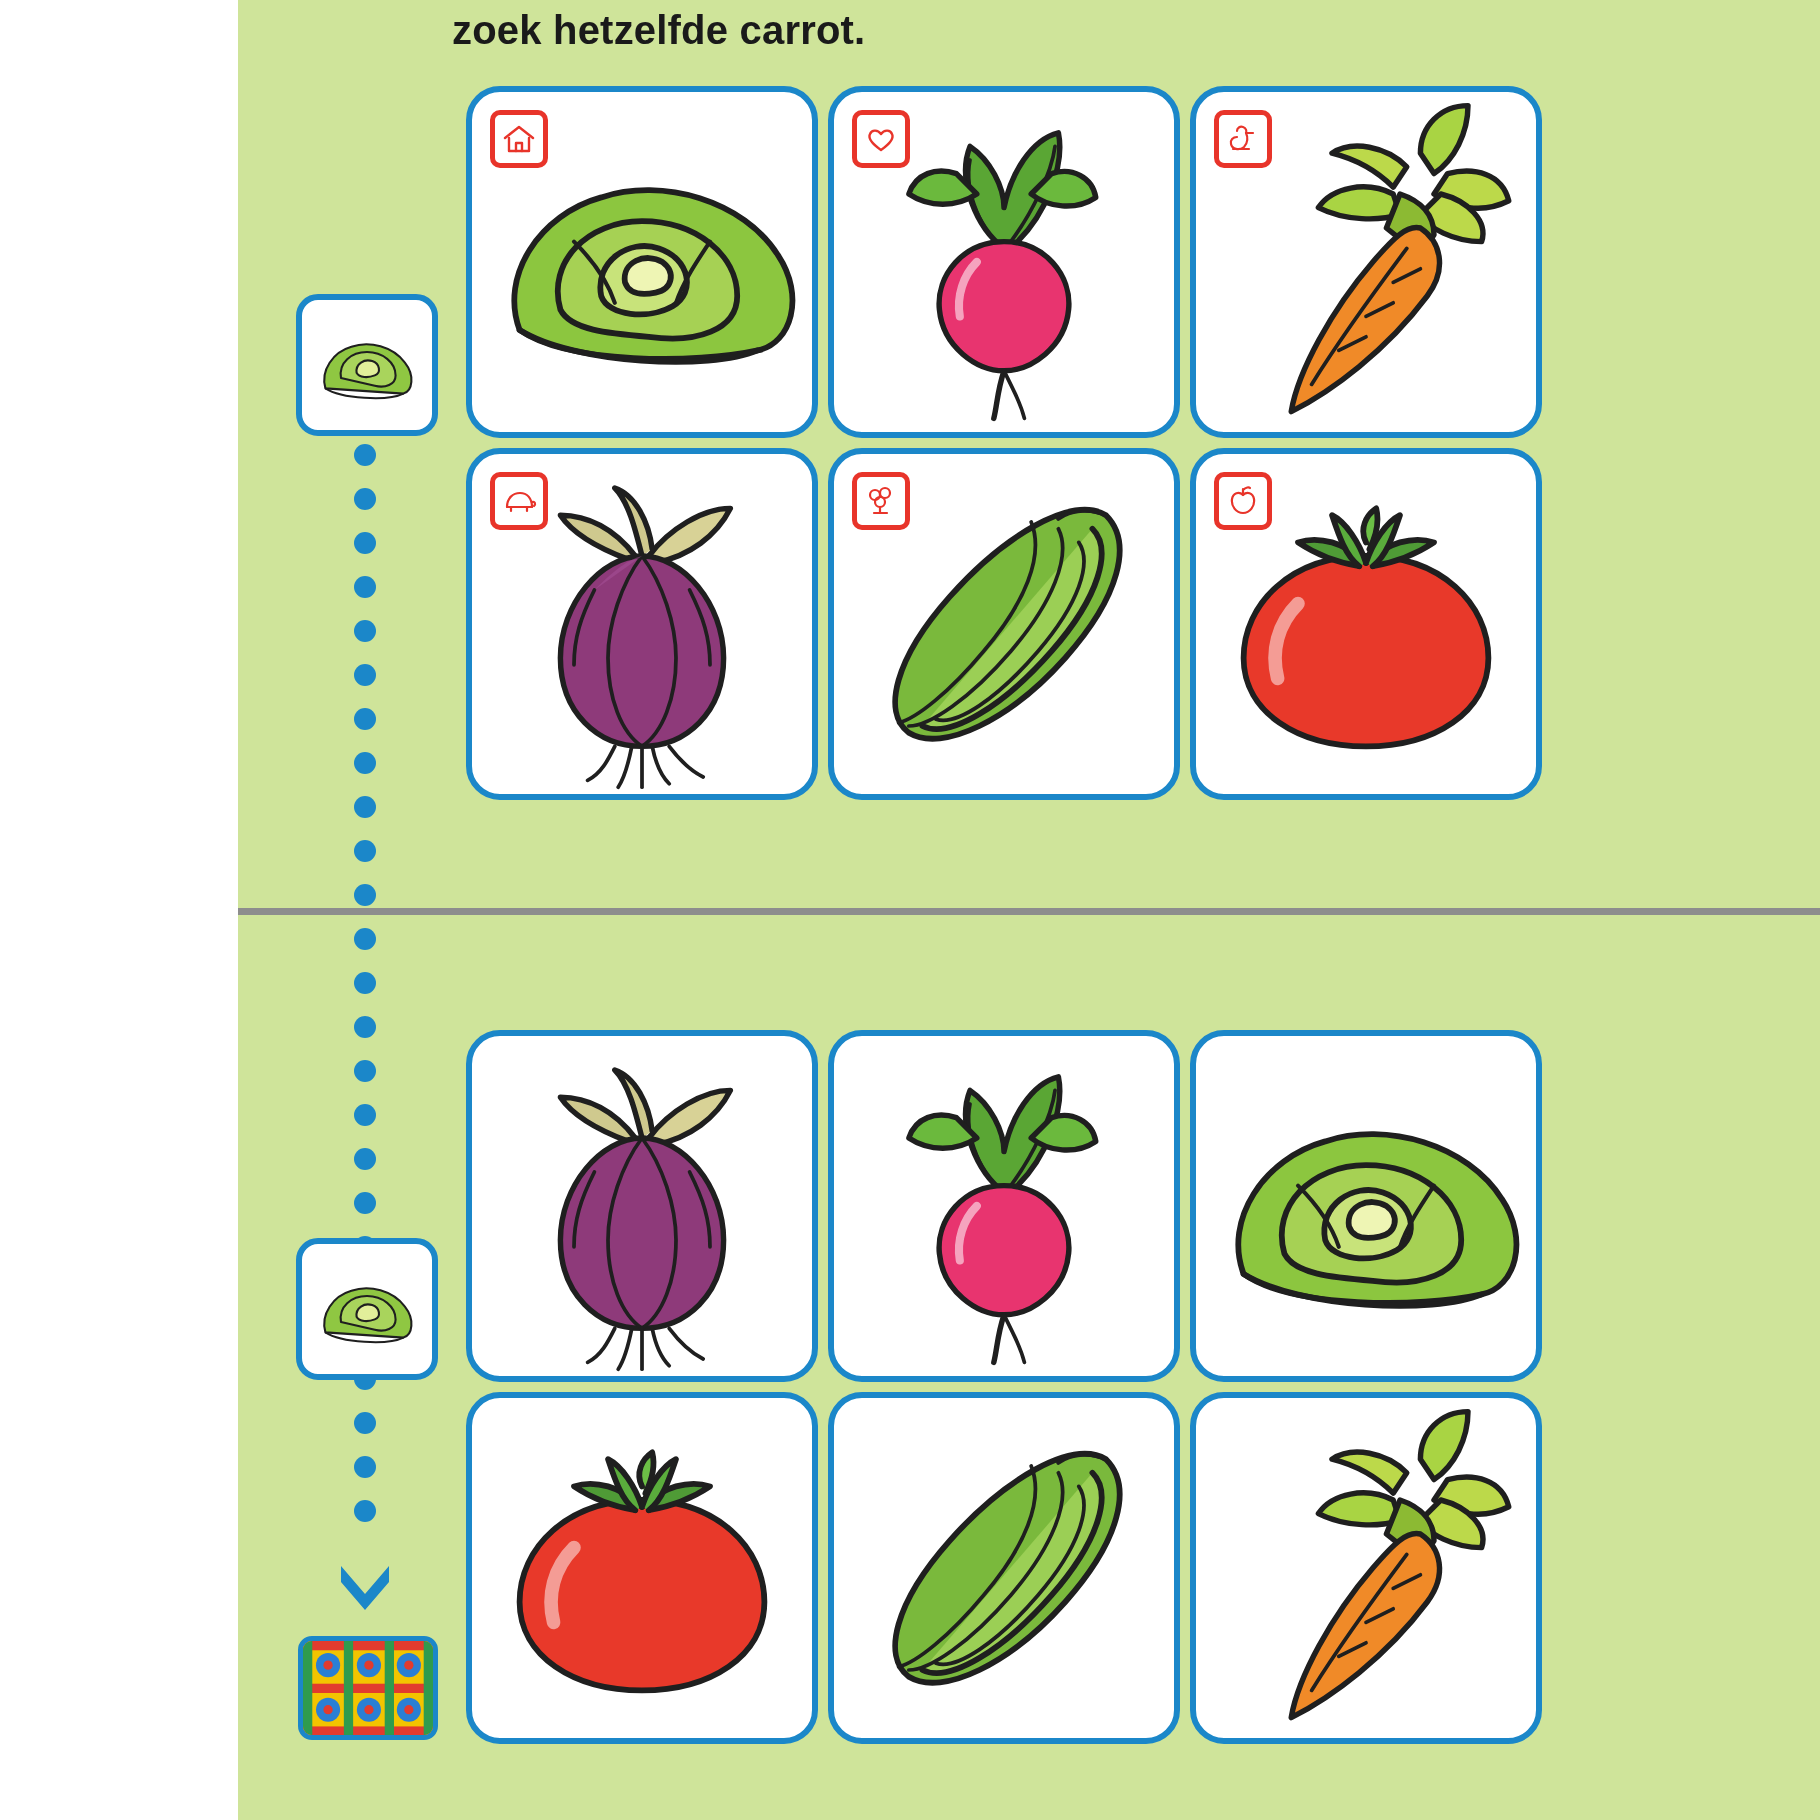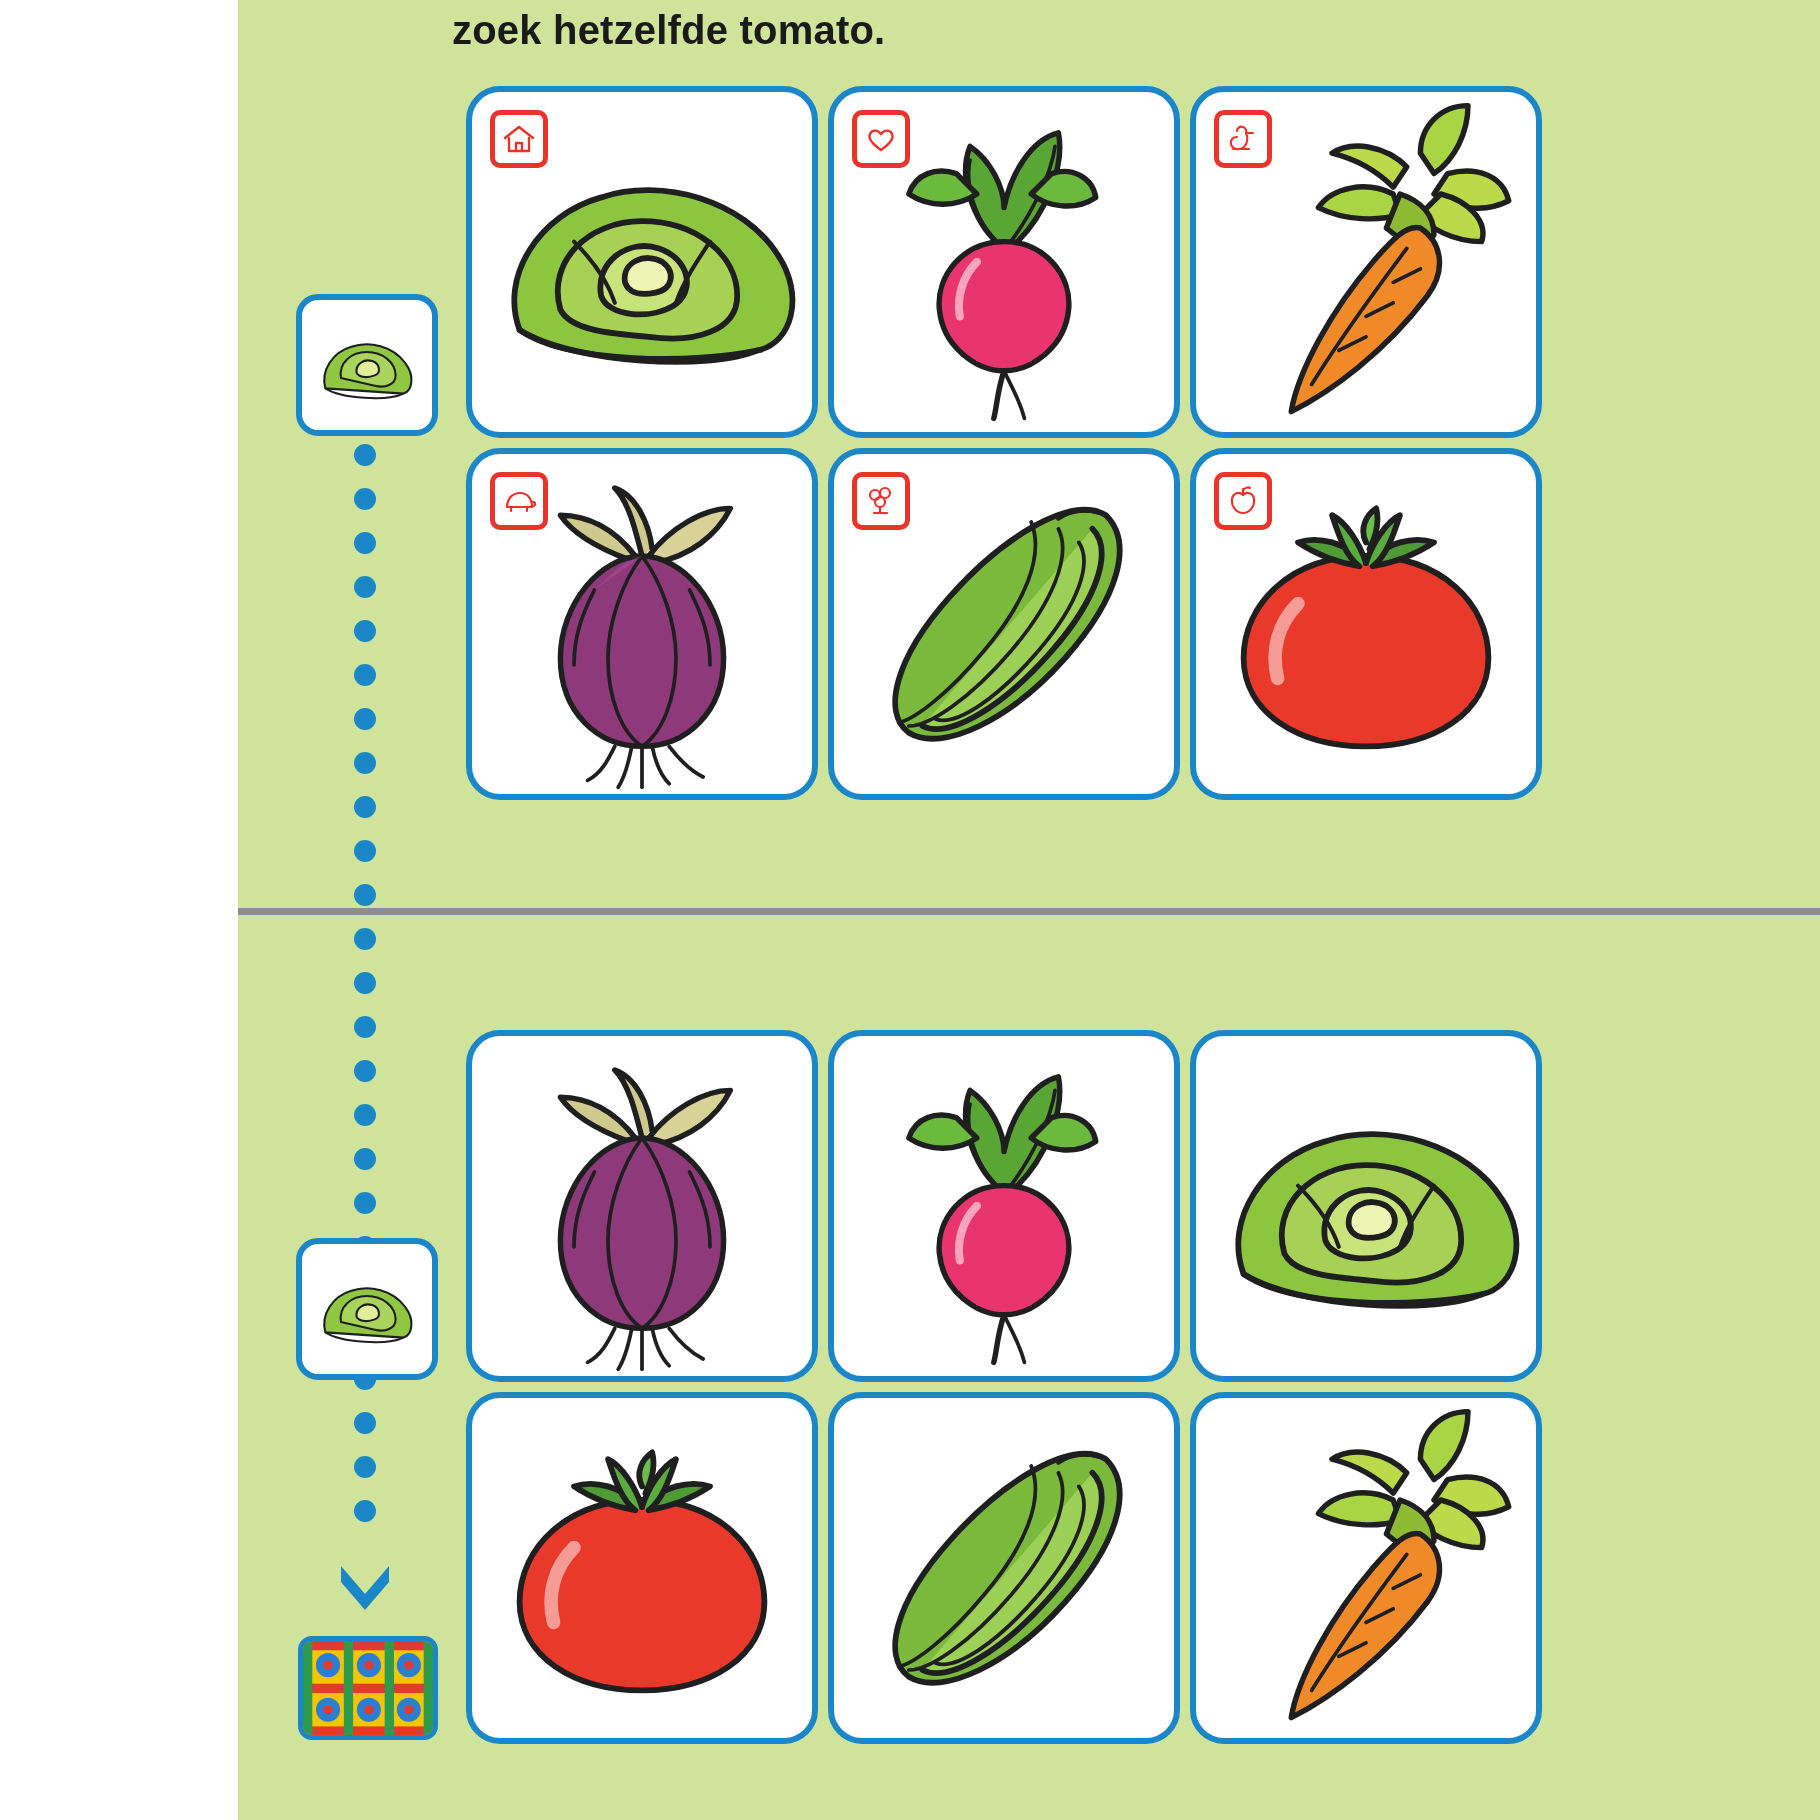--- a/index.html
+++ b/index.html
@@ -150,21 +150,21 @@
     clip: rect(0 0 0 0);
     white-space: nowrap;
   }
 </style>
 </head>
 <body>
 
 <div class="page">
   <div class="sheet"></div>
 
-  <div class="title">zoek hetzelfde tomato.</div>
+  <div class="title">zoek hetzelfde carrot.</div>
 
   <div class="divider"></div>
 
   <div class="dots" id="dots">
       <div class="dot" style="top: 0px;"></div>
       <div class="dot" style="top: 44px;"></div>
       <div class="dot" style="top: 88px;"></div>
       <div class="dot" style="top: 132px;"></div>
       <div class="dot" style="top: 176px;"></div>
       <div class="dot" style="top: 220px;"></div>

